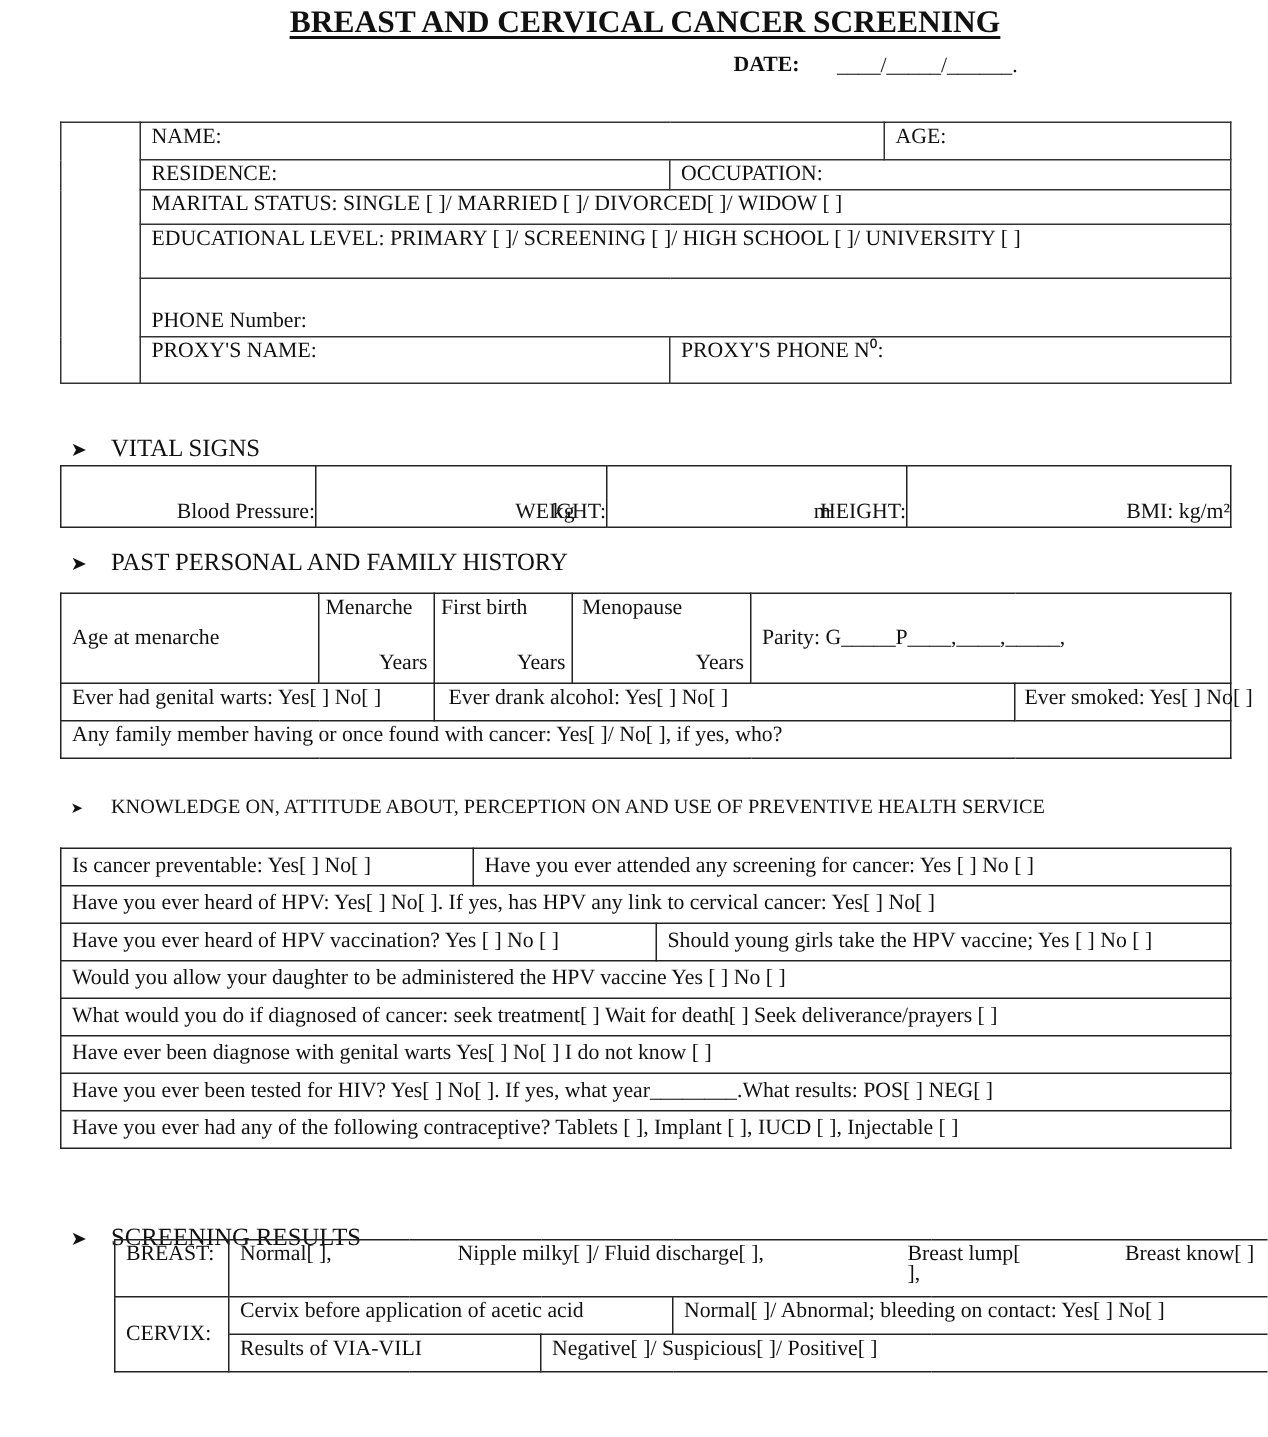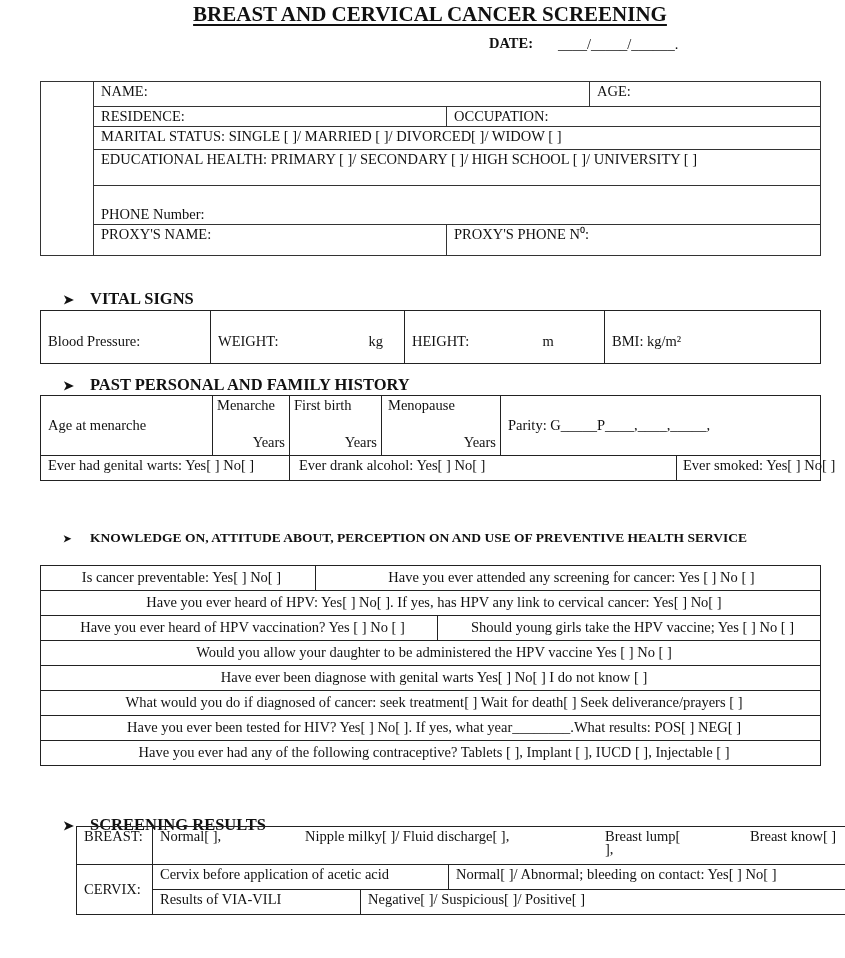--- a/index.html
+++ b/index.html
@@ -9,27 +9,27 @@
   .title { left:0; width:860px; top:2px; text-align:center; font-weight:bold; font-size:21px;
            text-decoration:underline; text-decoration-thickness:2px; text-underline-offset:3px; letter-spacing:0px; }
   .date { left:489px; top:35px; font-weight:bold; font-size:14.5px;text-align:right; }
   .date-line { left:558px; top:36px; font-size:14.5px; }
   table { border-collapse:collapse; position:absolute; table-layout:fixed; }
   td { border:1px solid #222; padding:0 0 0 7px; vertical-align:top; line-height:19px; white-space:nowrap; overflow:hidden; }
   .bio { left:40px; top:81px; width:780px; }
   .bio td { border-color:#333; }
   .side { padding:0; vertical-align:middle; text-align:center; }
   .side-text { display:inline-block; transform:rotate(-90deg); font-weight:bold; font-size:14.5px; line-height:17px; white-space:nowrap; text-align:center; }
-  .section { left:47px; font-weight:bold; font-size:16.5px;margin-left:16px; }
+  .section { left:47px; font-weight:normal; font-size:16.5px; }
   .section .arrow { display:inline-block; width:27px; font-size:13px; }
   .vitals { left:40px; top:310px; width:780px; }
-  .vitals td { height:40px; vertical-align:bottom; padding-bottom:12px; }
+  .vitals td { height:40px; vertical-align:bottom; padding-bottom:0;text-align:right; }
   .hist { left:40px; top:395px; width:780px; }
   .know { left:40px; top:565px; width:780px; }
-  .know td { height:24px; line-height:22px;text-align:center; }
+  .know td { height:24px; line-height:22px; }
   .scr { left:40px; top:826px; width:780px;margin-left:36px; }
   .ks { font-size:13.5px; }
   .watermark { left:640px; top:880px; width:260px; height:60px; background:#f0f0f0; transform:rotate(-30deg); }
 </style>
 </head>
 <body>
 
 <div class="abs title">BREAST AND CERVICAL CANCER SCREENING</div>
 <div class="abs date">DATE:</div>
 <div class="abs date-line">____/_____/______.</div>
@@ -50,21 +50,21 @@
     <td>AGE:</td>
   </tr>
   <tr style="height:18px">
     <td>RESIDENCE:</td>
     <td colspan="2">OCCUPATION:</td>
   </tr>
   <tr style="height:23px">
     <td colspan="3">MARITAL STATUS: SINGLE [    ]/ MARRIED [    ]/ DIVORCED[    ]/ WIDOW [    ]</td>
   </tr>
   <tr style="height:36px">
-    <td colspan="3">EDUCATIONAL HEALTH: PRIMARY [    ]/ SECONDARY [    ]/ HIGH SCHOOL [    ]/ UNIVERSITY [    ]</td>
+    <td colspan="3">EDUCATIONAL LEVEL: PRIMARY [    ]/ SCREENING [    ]/ HIGH SCHOOL [    ]/ UNIVERSITY [    ]</td>
   </tr>
   <tr style="height:37px">
     <td colspan="3" style="padding-top:19px">PHONE Number:</td>
   </tr>
   <tr style="height:31px">
     <td>PROXY'S NAME:</td>
     <td colspan="2">PROXY'S PHONE N⁰:</td>
   </tr>
 </tbody>
   </table>
@@ -82,21 +82,21 @@
   <tbody>
       <tr>
     <td>Blood Pressure:</td>
     <td><span>WEIGHT:</span><span style="position:absolute;left:328px">kg</span></td>
     <td><span>HEIGHT:</span><span style="position:absolute;left:502px">m</span></td>
     <td>BMI:   kg/m²</td>
   </tr>
 </tbody>
   </table>
 
-<div class="abs section" style="top:375px">
+<div class="abs section" style="top:365px">
   <span class="arrow">➤</span><span>PAST PERSONAL AND FAMILY HISTORY</span>
 </div>
 <table class="hist">
   <colgroup>
       <col style="width:172px">
       <col style="width:77px">
       <col style="width:92px">
       <col style="width:119px">
       <col style="width:176px">
       <col style="width:144px">
@@ -116,20 +116,23 @@
       <div>Menopause</div>
       <div style="text-align:right;margin-top:18px">Years</div>
     </td>
     <td colspan="2" style="vertical-align:middle">Parity:  G_____P____,____,_____,</td>
   </tr>
   <tr style="height:25px">
     <td colspan="2">Ever had genital warts: Yes[    ] No[    ]</td>
     <td colspan="3" style="padding-left:9px">Ever drank alcohol: Yes[    ] No[    ]</td>
     <td style="padding-left:6px;overflow:visible">Ever smoked: Yes[    ] No[    ]</td>
   </tr>
+  <tr style="height:25px">
+    <td colspan="6">Any family member having or once found with cancer: Yes[    ]/  No[    ], if yes, who?</td>
+  </tr>
 </tbody>
   </table>
 
 <div class="abs section ks" style="top:530px">
   <span class="arrow" style="font-size:10px">➤</span><span>KNOWLEDGE ON, ATTITUDE ABOUT, PERCEPTION ON AND USE OF PREVENTIVE HEALTH SERVICE</span>
 </div>
 <table class="know">
   <colgroup>
       <col style="width:275px">
       <col style="width:122px">
@@ -144,24 +147,24 @@
         <td colspan="3">Have you ever heard of HPV: Yes[  ] No[  ]. If yes, has HPV any link to cervical cancer: Yes[  ] No[  ]</td>
       </tr>
   <tr>
     <td colspan="2">Have you ever heard of HPV vaccination? Yes [   ] No [   ]</td>
     <td>Should young girls take the HPV vaccine; Yes [   ] No [   ]</td>
   </tr>
   <tr>
         <td colspan="3">Would you allow your daughter to be administered the HPV vaccine Yes [   ] No [   ]</td>
       </tr>
   <tr>
+        <td colspan="3">What would you do if diagnosed of cancer: seek treatment[    ]  Wait for death[    ]  Seek deliverance/prayers [   ]</td>
+      </tr>
+  <tr>
         <td colspan="3">Have ever been diagnose with genital warts Yes[   ] No[   ] I do not know [   ]</td>
-      </tr>
-  <tr>
-        <td colspan="3">What would you do if diagnosed of cancer: seek treatment[    ]  Wait for death[    ]  Seek deliverance/prayers [   ]</td>
       </tr>
   <tr>
         <td colspan="3">Have you ever been tested for HIV? Yes[   ] No[   ]. If yes, what year________.What results: POS[  ]  NEG[   ]</td>
       </tr>
   <tr>
         <td colspan="3">Have you ever had any of the following contraceptive? Tablets [   ], Implant [   ], IUCD [   ], Injectable [   ]</td>
       </tr>
 </tbody>
   </table>
 

